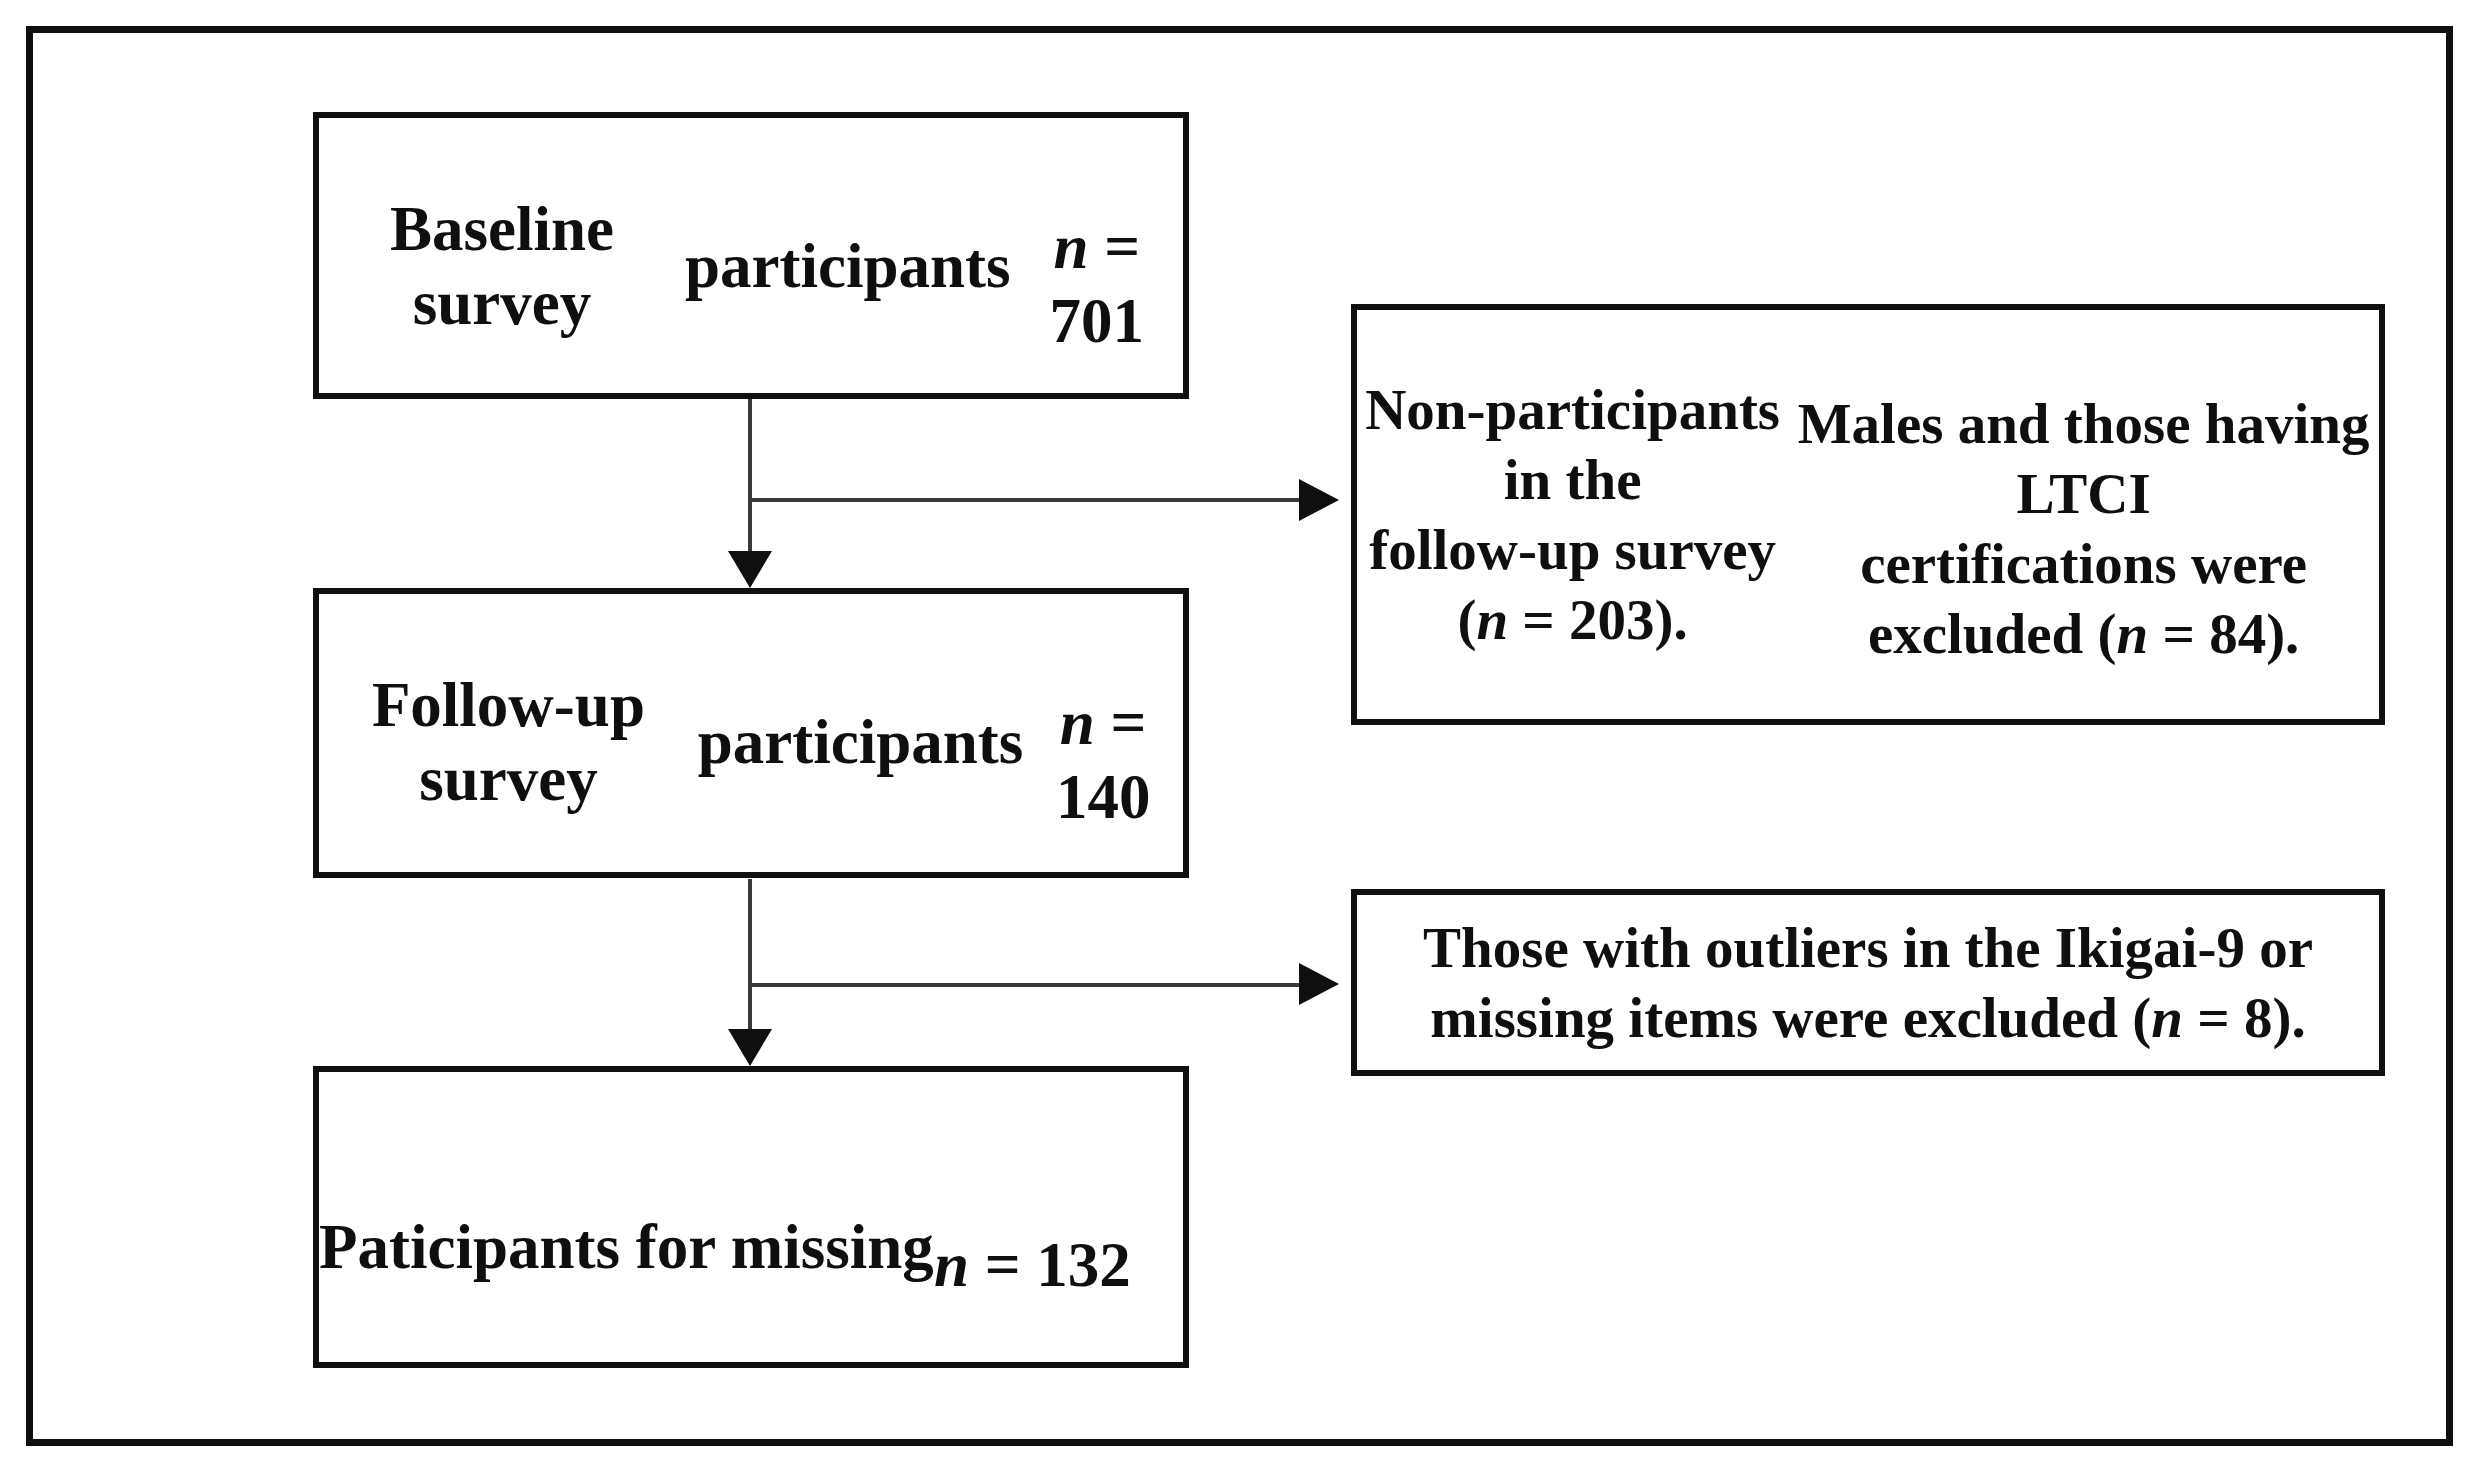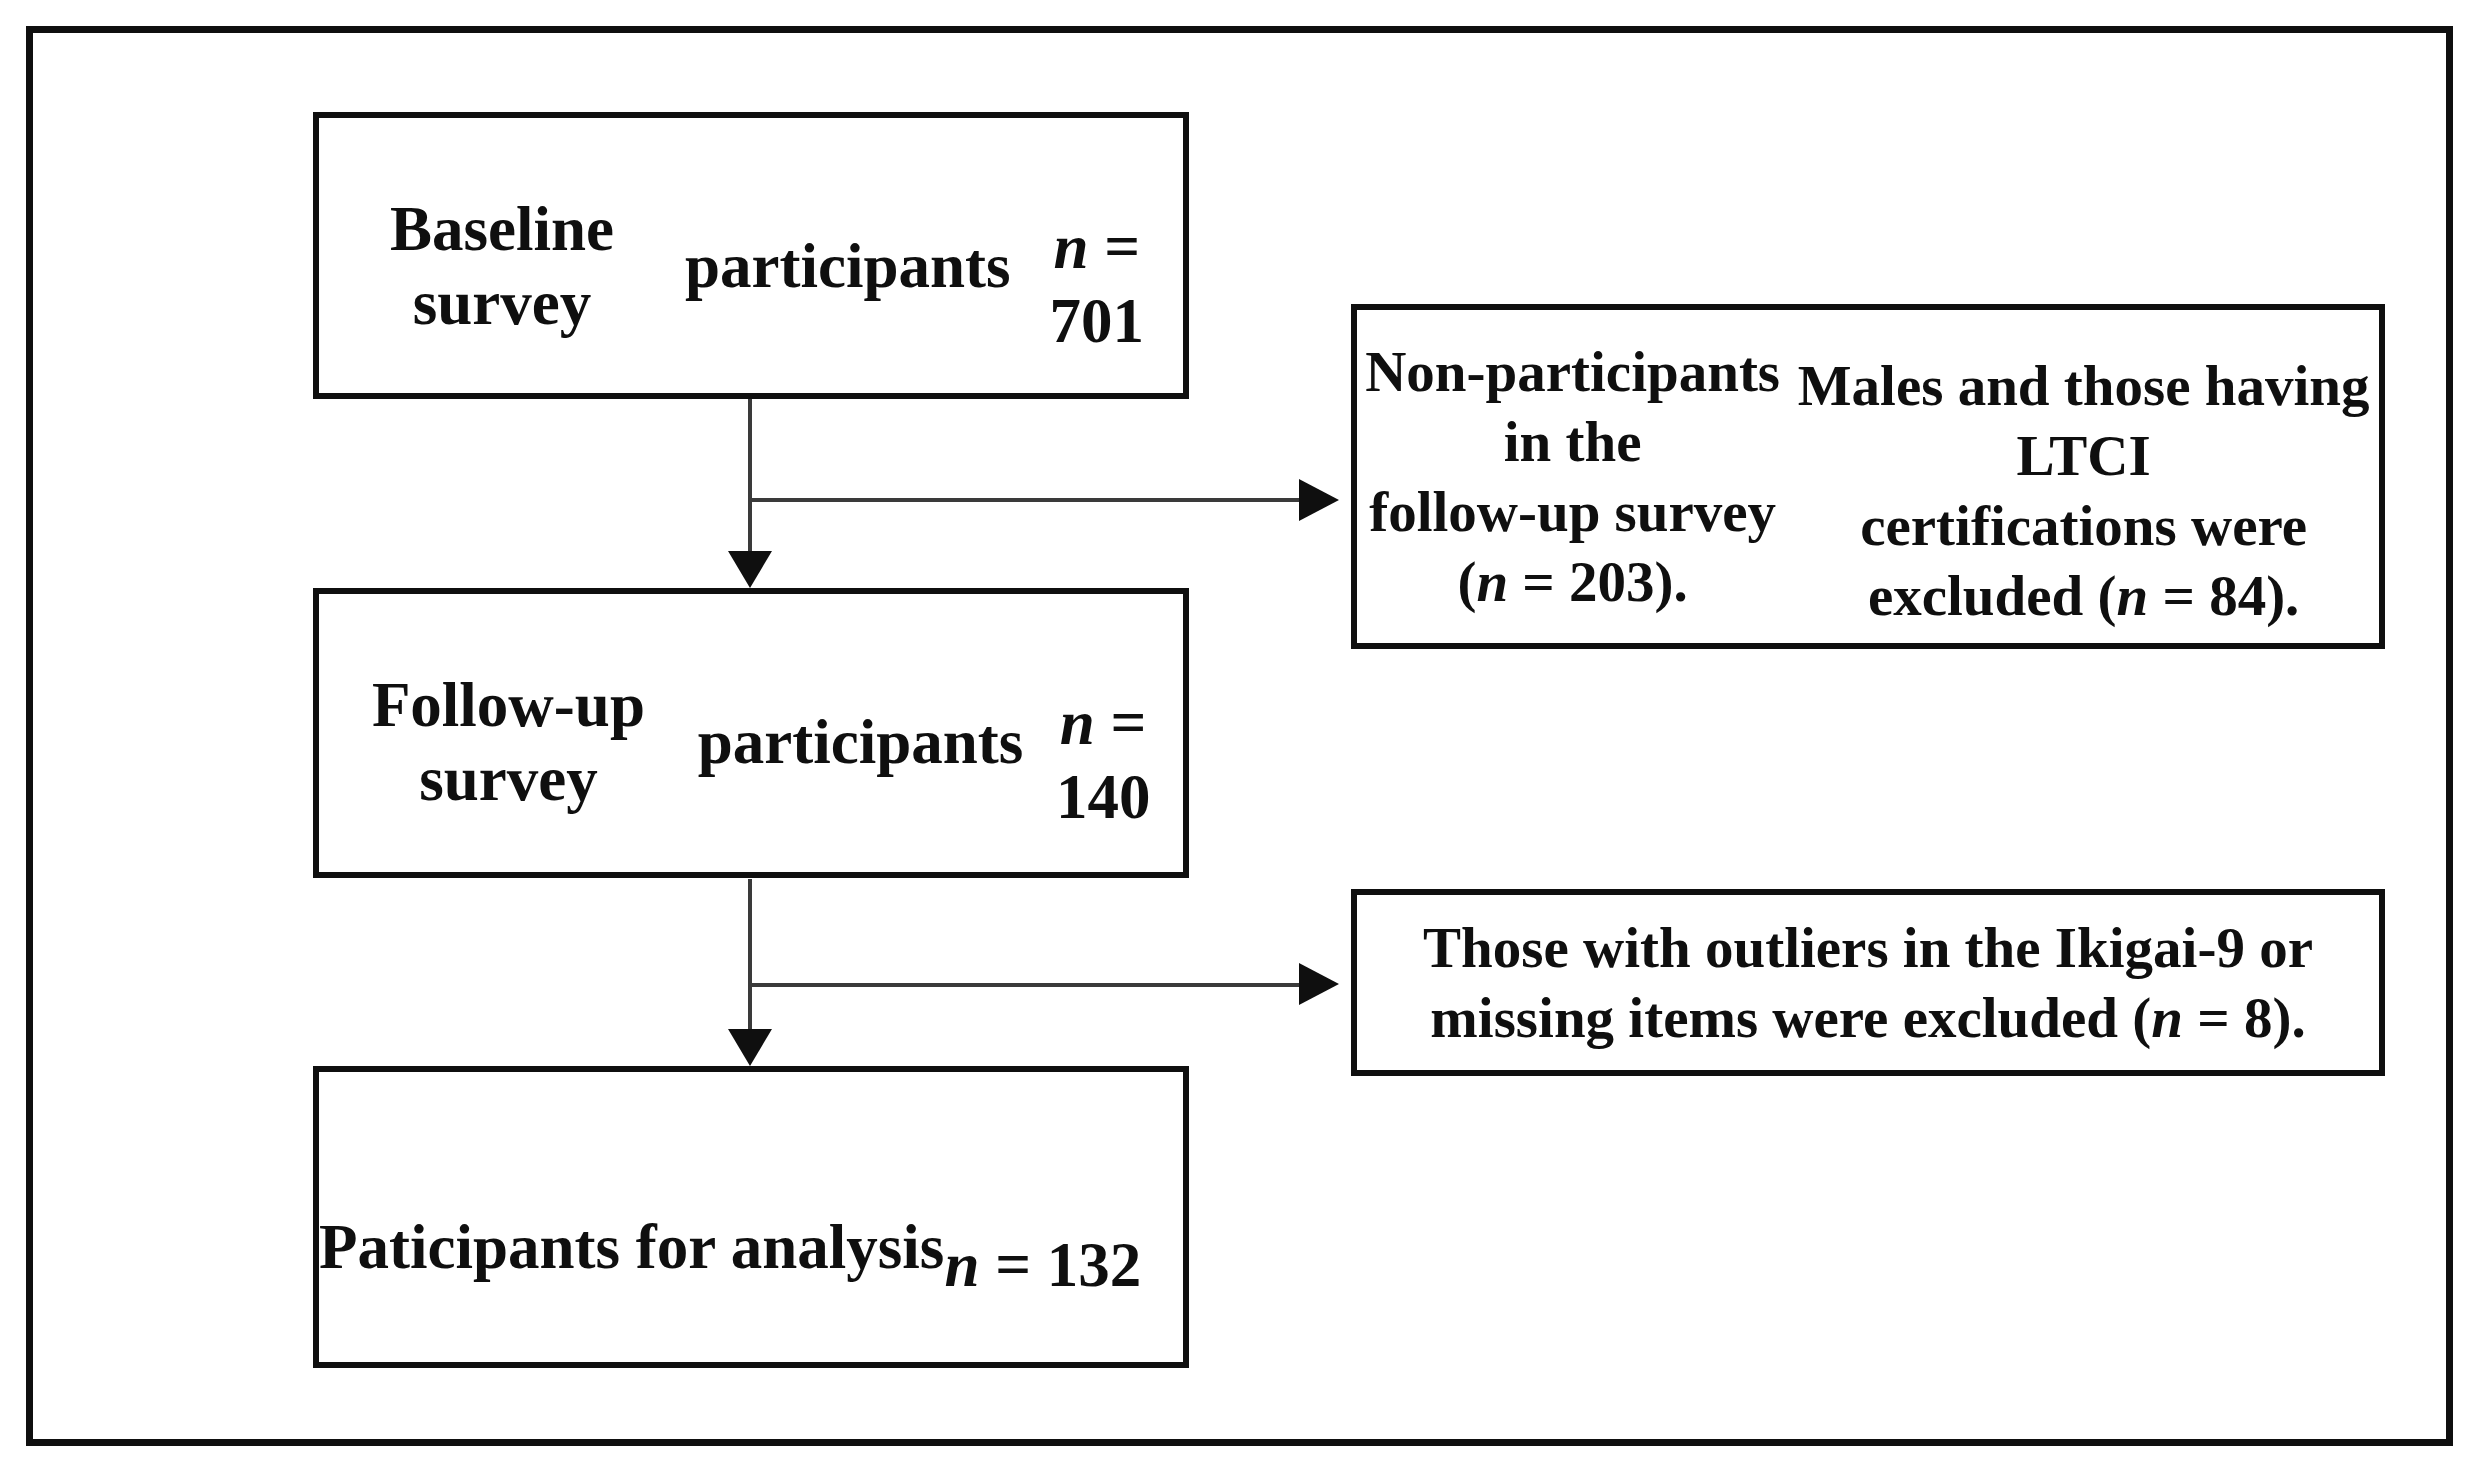--- a/index.html
+++ b/index.html
@@ -37,21 +37,21 @@
     font-weight: bold;
   }
   
   .fbox.main { font-size: 63px; line-height: 74px; }
   .box-baseline  { left: 313px; top: 112px;  width: 876px; height: 287px; padding-top: 20px; }
   .box-followup  { left: 313px; top: 588px;  width: 876px; height: 290px; padding-top: 17px; }
   .box-analysis  { left: 313px; top: 1066px; width: 876px; height: 302px; padding-top: 59px; }
   .n-line { margin-top: 36px; }
   
   .fbox.side { font-size: 57px; line-height: 70px; justify-content: center; }
-  .box-excl1 { left: 1351px; top: 304px;  width: 1034px; height: 345px; }
+  .box-excl1 { left: 1351px; top: 304px;  width: 1034px; height: 421px; }
   .box-excl2 { left: 1351px; top: 889px; width: 1034px; height: 187px; text-align: center; }
   .para + .para { margin-top: 28px; }
   .em { font-style: italic; }
   
   .vline, .hline { position: absolute; background: var(--line); }
   .vline { width: 3.9px; }
   .hline { height: 3.9px; }
   .vline-1 { left: 748px; top: 399px;  height: 153px; }
   .vline-2 { left: 748px; top: 879px; height: 150px; }
   .hline-1 { left: 750px; top: 498px;  width: 550px; }
@@ -115,17 +115,17 @@
   <div class="arrow-right arrow-right-2"></div>
 
   <div class="fbox side box-excl2">
     <div class="para">
       <div><span>Those with outliers in the Ikigai-9 or</span></div>
       <div><span>missing items were excluded (</span><span class="em">n</span><span> = 8).</span></div>
     </div>
   </div>
 
   <div class="fbox main box-analysis">
-    <div><span>Paticipants for analysis</span></div>
+    <div><span>Paticipants for missing</span></div>
     <div class="n-line"><span class="em">n</span><span> = 132</span></div>
   </div>
 </div>
 
 
 </body></html>

